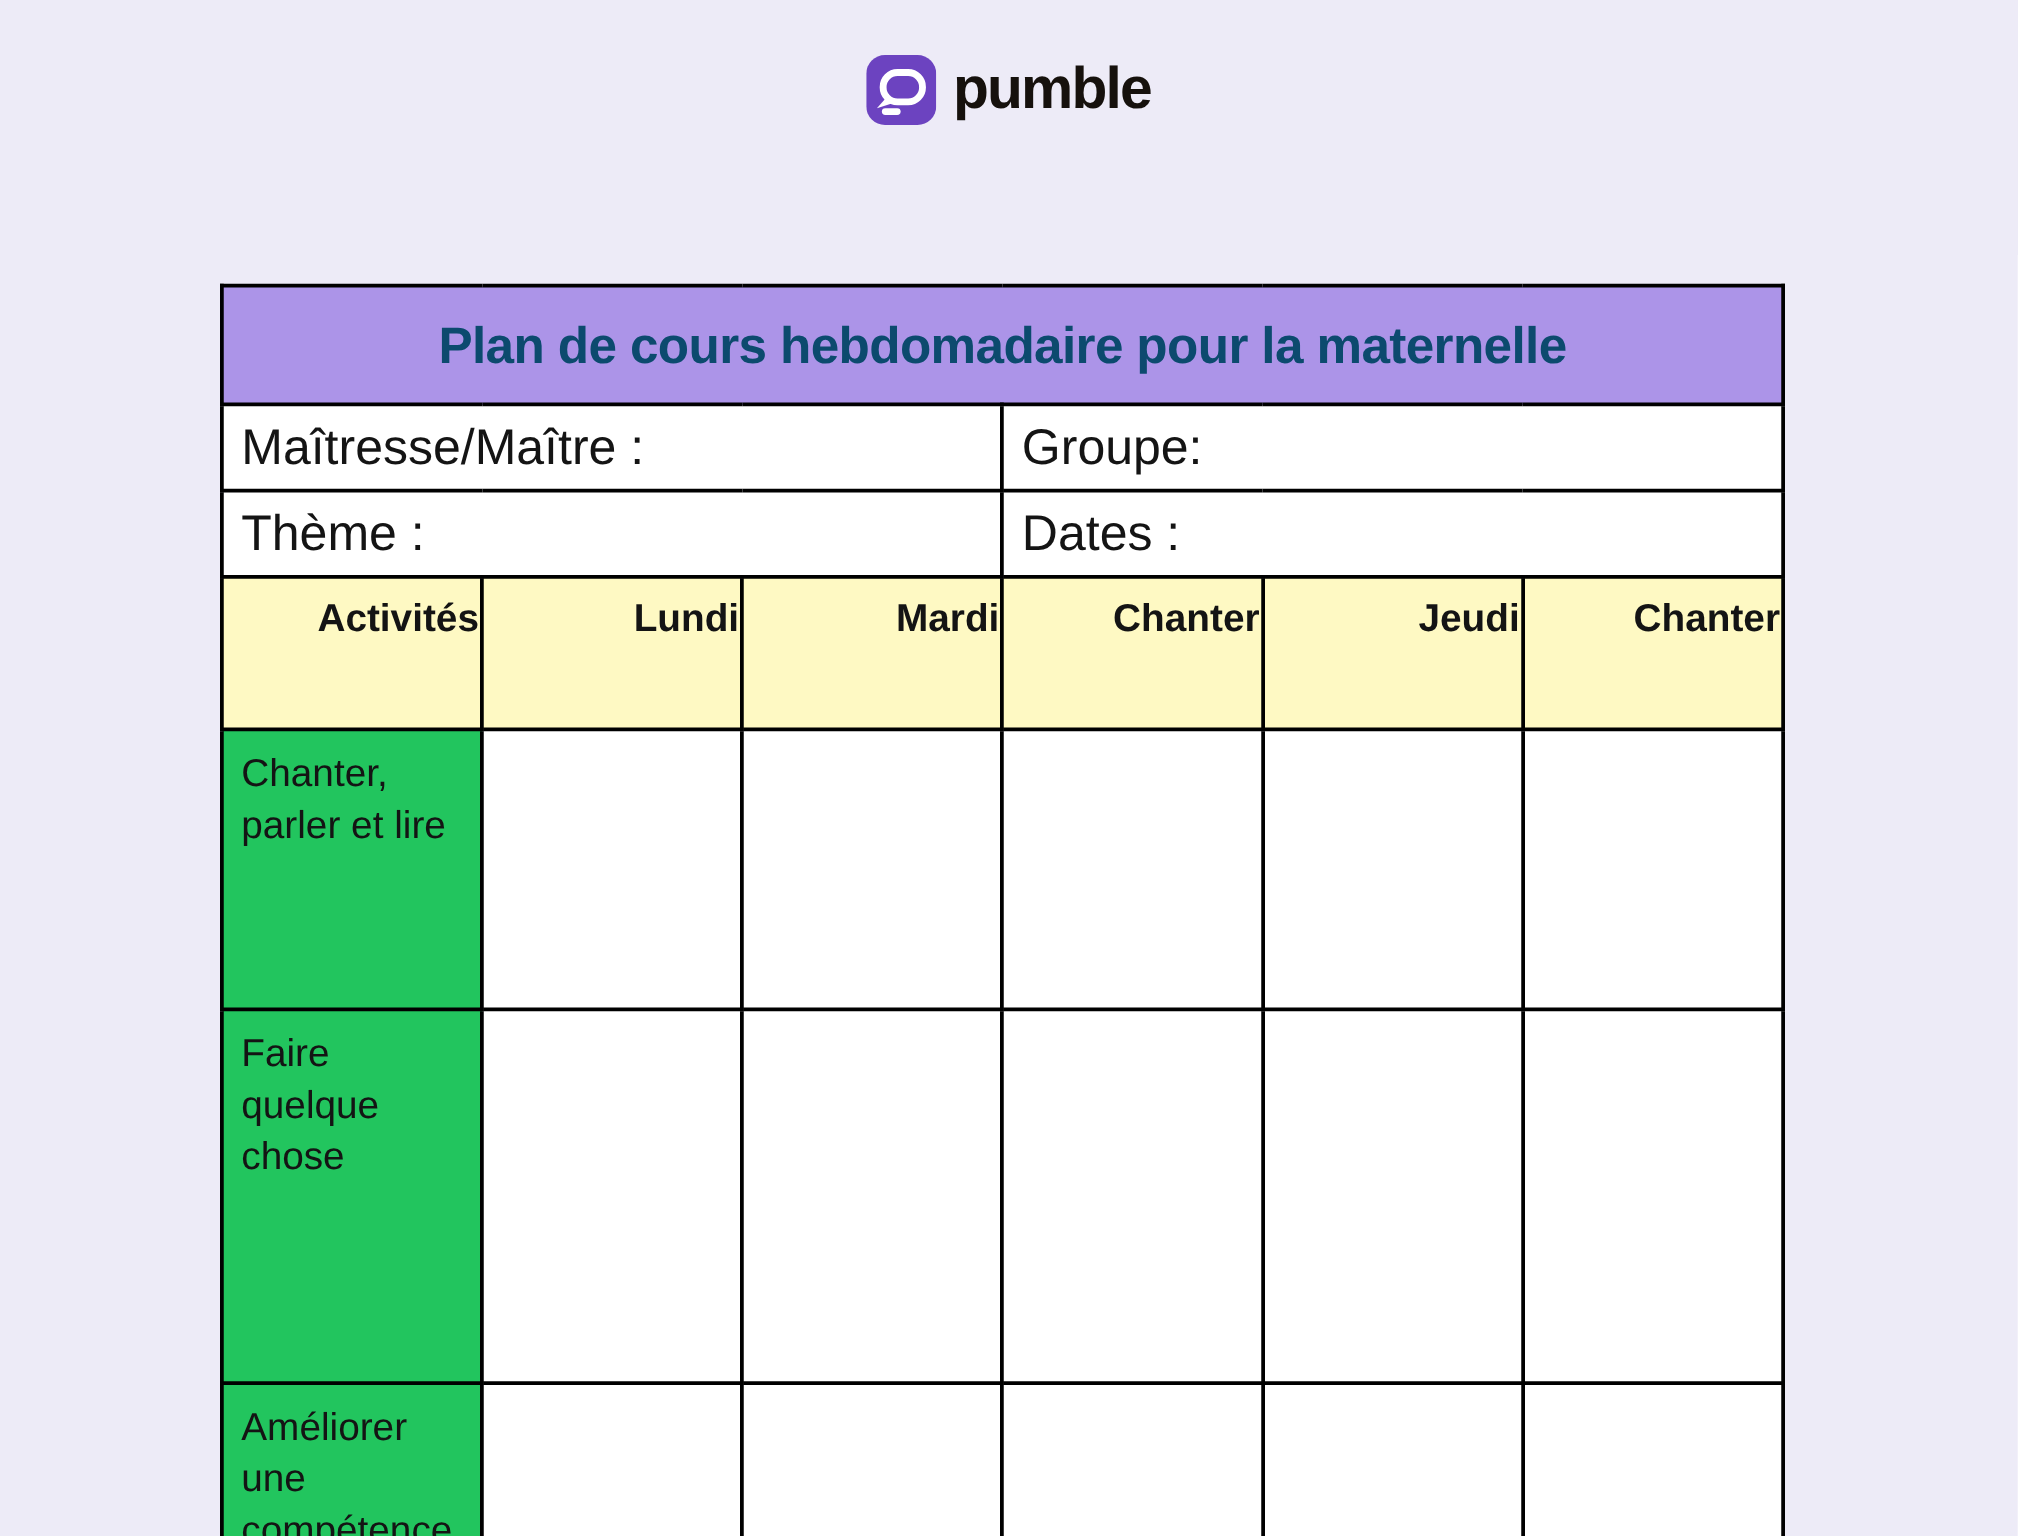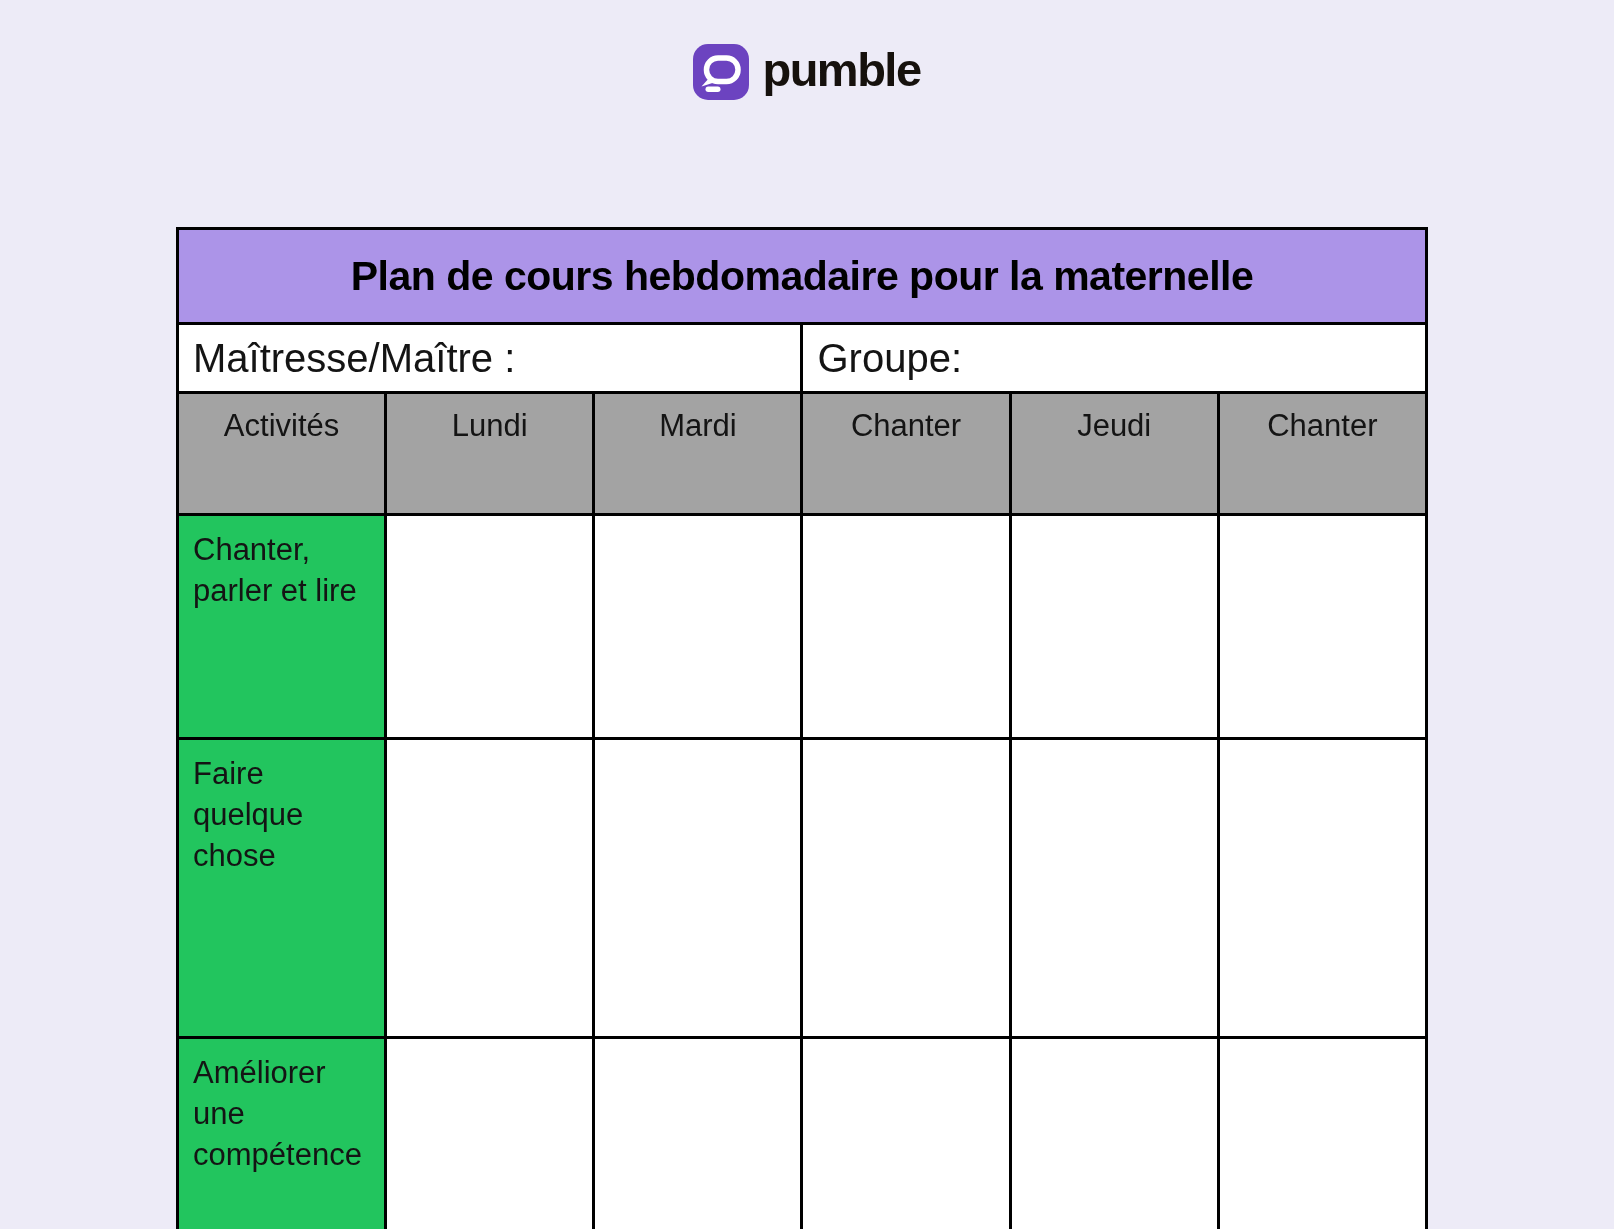--- a/index.html
+++ b/index.html
@@ -46,38 +46,38 @@
   .plan td, .plan th { border: 3px solid #000; }
 
   .title-cell {
     height: 90px;
     background: #ac94e8;
     text-align: center;
     vertical-align: middle;
     font-size: 41px;
     font-weight: 800;
     letter-spacing: -0.5px;
-    color: #000000;
+    color: #0c4a6e;
   }
 
   .r-info td {
     height: 66px;
     background: #ffffff;
     font-size: 40px;
     font-weight: 400;
     vertical-align: middle;
     padding: 0 10px 0 14px;
   }
 
   .r-head th {
     height: 104px;
-    background: #a3a3a3;
+    background: #fef9c3;
     font-size: 31px;
-    font-weight: 400;
-    text-align: center;
+    font-weight: 700;
+    text-align: right;
     vertical-align: top;
     padding-top: 14px;
   }
 
   .act {
     background: #22c55e;
     font-size: 31px;
     font-weight: 400;
     line-height: 1.32;
     vertical-align: top;
@@ -120,20 +120,24 @@
     <tbody>
         <tr>
       <td colspan="6" class="title-cell">Plan de cours hebdomadaire pour la maternelle</td>
     </tr>
 
     <tr class="r-info">
       <td colspan="3">Maîtresse/Maître :</td>
       <td colspan="3">Groupe:</td>
     </tr>
 
+    <tr class="r-info">
+      <td colspan="3">Thème :</td>
+      <td colspan="3">Dates :</td>
+    </tr>
 
     <tr class="r-head">
       <th>Activités</th>
       <th>Lundi</th>
       <th>Mardi</th>
       <th>Chanter</th>
       <th>Jeudi</th>
       <th>Chanter</th>
     </tr>
 

